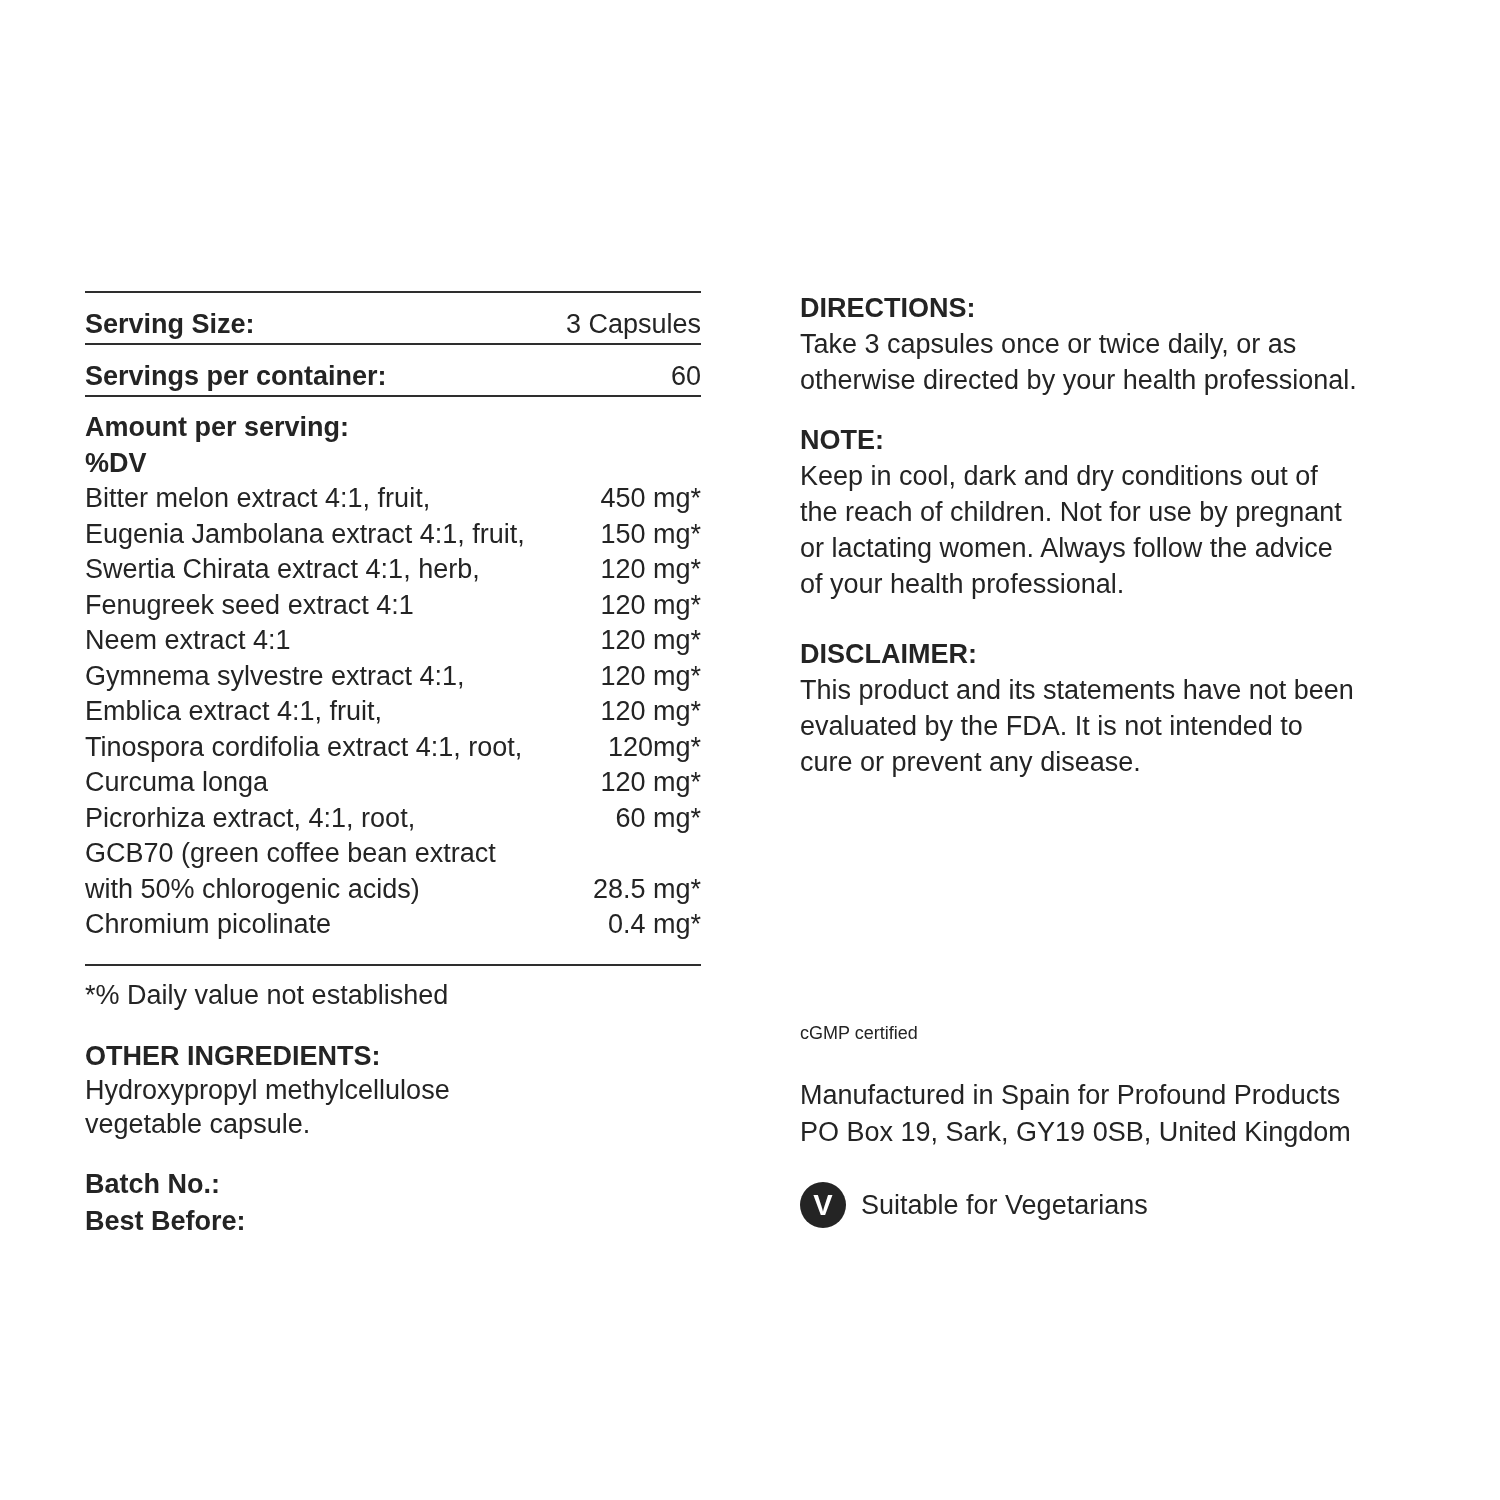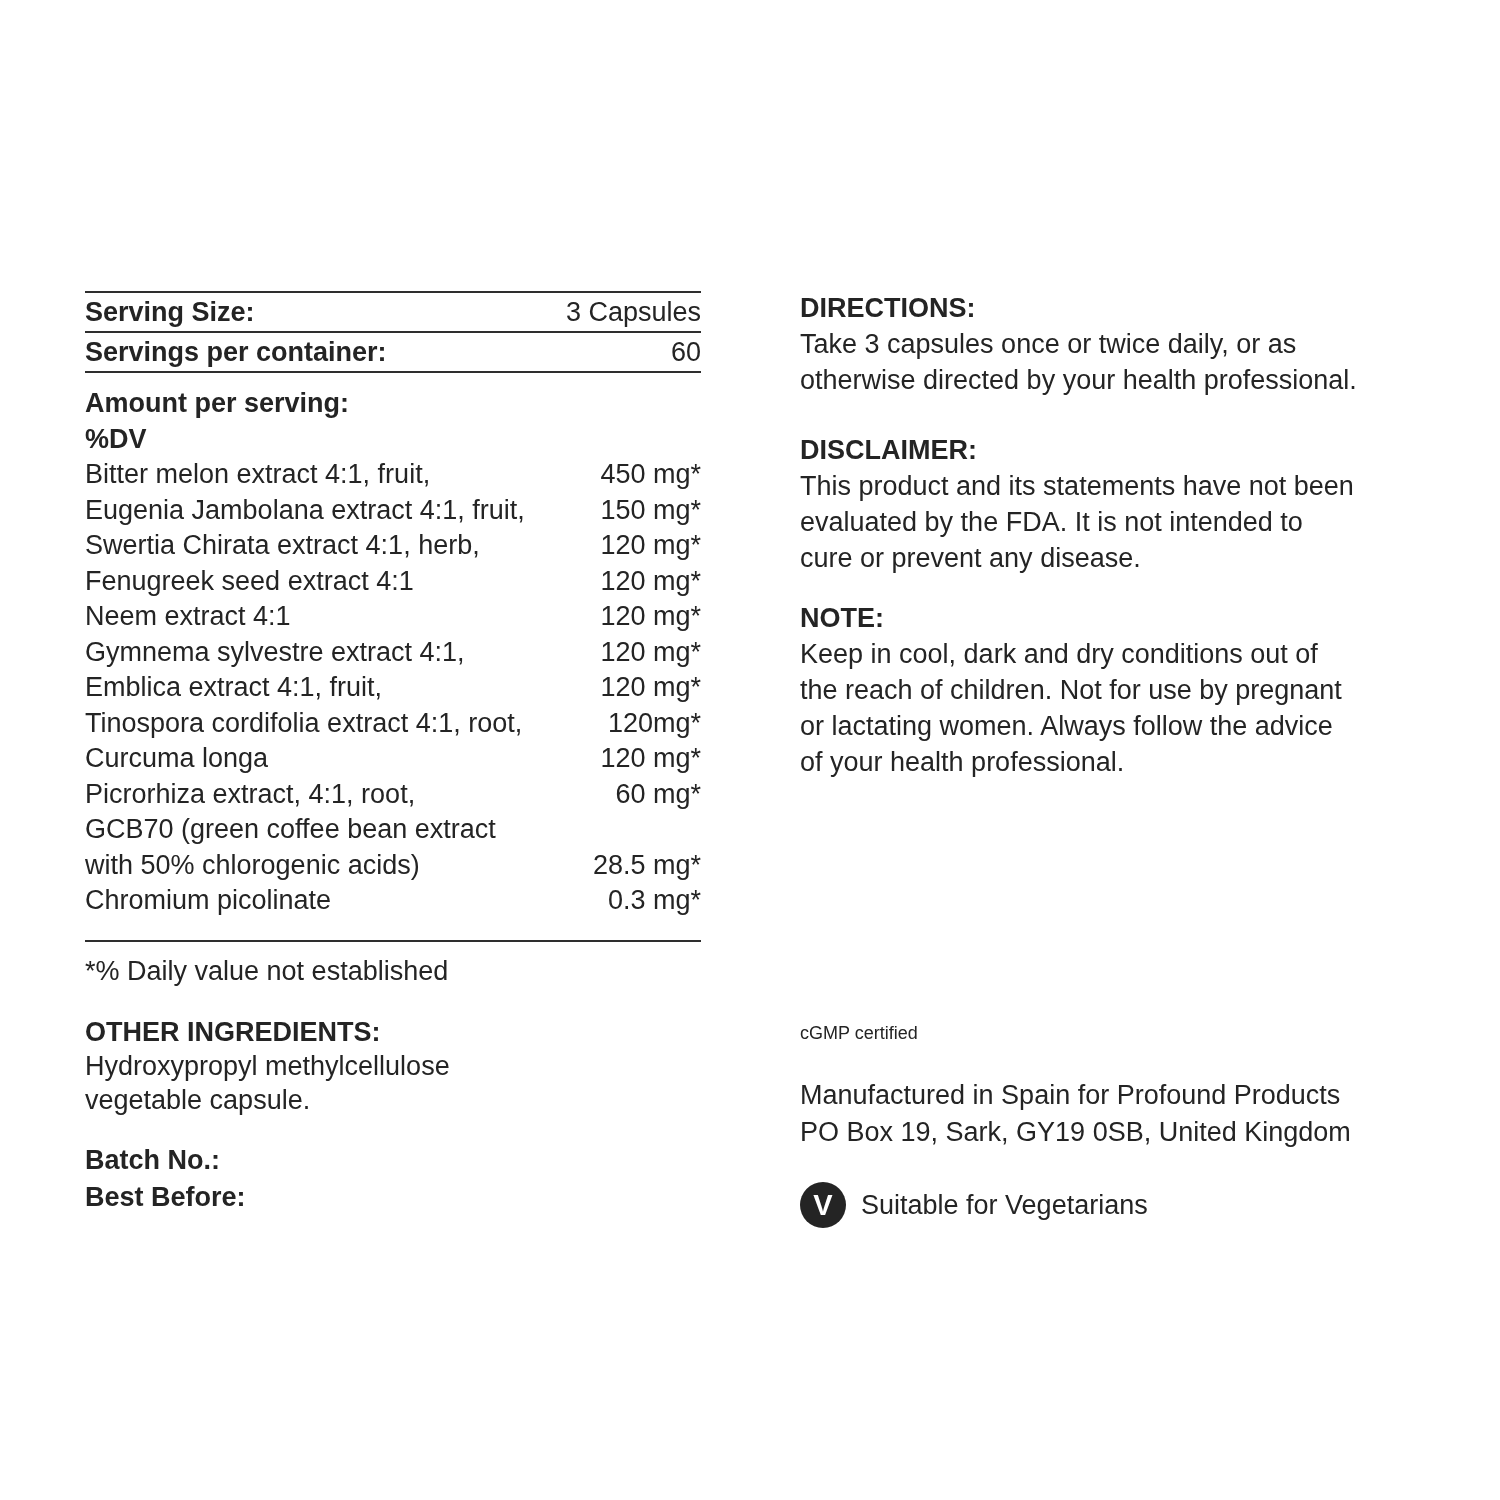--- a/index.html
+++ b/index.html
@@ -33,20 +33,21 @@
   }
   .rule-top { margin-top: 15px; }
 
   .fact-row {
     display: flex;
     justify-content: space-between;
     align-items: baseline;
     padding: 2px 0;
     font-size: 27px;
     line-height: 34px;
+    margin-top: 12px;
   }
   .fact-label { font-weight: 700; }
   .fact-value { font-weight: 400; }
 
   .facts-table {
     margin-top: 13px;
     font-size: 27px;
     line-height: 35.5px;
   }
   .table-header {
@@ -215,21 +216,21 @@
         </div>
 
         <div class="ing-row">
           <span class="ing-name">GCB70 (green coffee bean extract
 with 50% chlorogenic acids)</span>
           <span class="ing-amount">28.5 mg*</span>
         </div>
 
         <div class="ing-row">
           <span class="ing-name">Chromium picolinate</span>
-          <span class="ing-amount">0.3 mg*</span>
+          <span class="ing-amount">0.4 mg*</span>
         </div>
       </div>
   </div>
 
   <hr class="rule rule-bottom">
 
   <div class="footnote">*% Daily value not established</div>
 
   <div class="other-ingredients">
     <div class="section-heading">OTHER INGREDIENTS:</div>
@@ -243,37 +244,37 @@
   </div>
 
 </div>
 
 <div class="right-col">
 
   <div class="rc-section rc-directions">
     <div class="rc-heading">DIRECTIONS:</div>
     <div class="rc-body">Take 3 capsules once or twice daily, or as
 otherwise directed by your health professional.</div>
-  </div>
-
-  <div class="rc-section rc-disclaimer">
-    <div class="rc-heading">DISCLAIMER:</div>
-    <div class="rc-body">This product and its statements have not been
-evaluated by the FDA. It is not intended to
-cure or prevent any disease.</div>
   </div>
 
   <div class="rc-section rc-note">
     <div class="rc-heading">NOTE:</div>
     <div class="rc-body">Keep in cool, dark and dry conditions out of
 the reach of children. Not for use by pregnant
 or lactating women. Always follow the advice
 of your health professional.</div>
   </div>
 
+  <div class="rc-section rc-disclaimer">
+    <div class="rc-heading">DISCLAIMER:</div>
+    <div class="rc-body">This product and its statements have not been
+evaluated by the FDA. It is not intended to
+cure or prevent any disease.</div>
+  </div>
+
   <div class="cgmp">cGMP certified</div>
 
   <div class="manufacturer">Manufactured in Spain for Profound Products
 PO Box 19, Sark, GY19 0SB, United Kingdom</div>
 
   <div class="veg-row">
     <div class="veg-badge">V</div>
     <div class="veg-text">Suitable for Vegetarians</div>
   </div>
 

